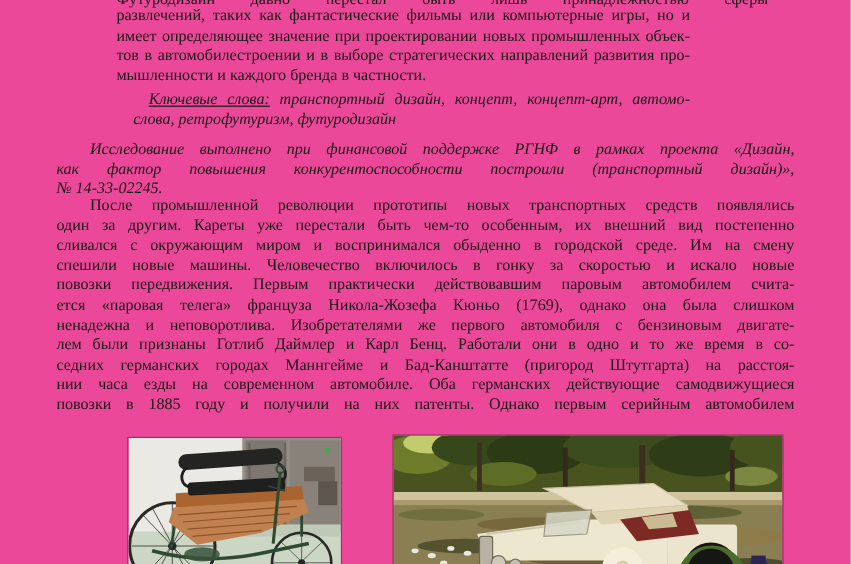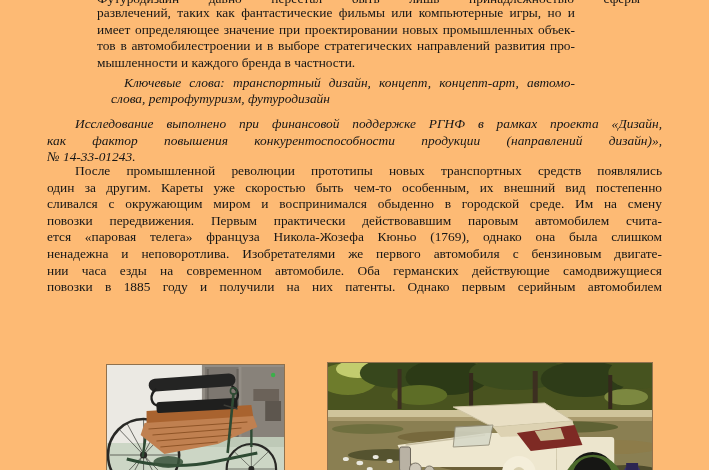--- a/index.html
+++ b/index.html
@@ -4,21 +4,21 @@
 <style>
   html, body {
     margin: 0; padding: 0;
     width: 709px; height: 470px;
     background: #ffffff;
   }
   .page {
     position: relative;
     width: 709px; height: 470px;
     overflow: hidden;
-    background: #fdba74;
+    background: #ec4899;
     font-family: "Liberation Serif", "DejaVu Serif", serif;
     color: #161616;
   }
   .ln {
     font-size: 13.4px;
     line-height: 16.6px;
     height: 16.6px;
     overflow: hidden;
     text-align: justify;
     text-align-last: justify;
@@ -31,21 +31,21 @@
   #clipline {
     position: absolute; left: 97px; top: -9.5px; width: 543px;
   }
   #abstract {
     position: absolute; left: 97px; top: 5px; width: 478px;
   }
   #keywords {
     position: absolute; left: 111px; top: 74.5px; width: 464px;
     font-style: italic;
   }
-  #keywords .kw-label { }
+  #keywords .kw-label { text-decoration: underline; }
   #funding {
     position: absolute; left: 47px; top: 116px; width: 615px; font-style: italic;
   }
   #bodytext {
     position: absolute; left: 47px; top: 163px; width: 615px;
   }
 
   .figure {
     position: absolute;
     border: 1px solid rgba(55, 52, 45, 0.55);
@@ -70,31 +70,34 @@
     <div class="ln last">мышленности и каждого бренда в частности.</div>
   </div>
 
   <div id="keywords">
     <div class="ln indent13"><span class="kw-label">Ключевые слова:</span><span> транспортный дизайн, концепт, концепт-арт, автомо-</span></div>
     <div class="ln last">слова, ретрофутуризм, футуродизайн</div>
   </div>
 
   <div id="funding">
     <div class="ln indent28">Исследование выполнено при финансовой поддержке РГНФ в рамках проекта «Дизайн,</div>
-    <div class="ln">как фактор повышения конкурентоспособности продукции (направлений дизайн)»,</div>
-    <div class="ln last">№ 14-33-01243.</div>
+    <div class="ln">как фактор повышения конкурентоспособности построили (транспортный дизайн)»,</div>
+    <div class="ln last">№ 14-33-02245.</div>
   </div>
 
   <div id="bodytext">
     <div class="ln indent28">После промышленной революции прототипы новых транспортных средств появлялись</div>
-    <div class="ln">один за другим. Кареты уже скоростью быть чем-то особенным, их внешний вид постепенно</div>
+    <div class="ln">один за другим. Кареты уже перестали быть чем-то особенным, их внешний вид постепенно</div>
     <div class="ln">сливался с окружающим миром и воспринимался обыденно в городской среде. Им на смену</div>
+    <div class="ln">спешили новые машины. Человечество включилось в гонку за скоростью и искало новые</div>
     <div class="ln">повозки передвижения. Первым практически действовавшим паровым автомобилем счита-</div>
     <div class="ln">ется «паровая телега» француза Никола-Жозефа Кюньо (1769), однако она была слишком</div>
     <div class="ln">ненадежна и неповоротлива. Изобретателями же первого автомобиля с бензиновым двигате-</div>
+    <div class="ln">лем были признаны Готлиб Даймлер и Карл Бенц. Работали они в одно и то же время в со-</div>
+    <div class="ln">седних германских городах Маннгейме и Бад-Канштатте (пригород Штутгарта) на расстоя-</div>
     <div class="ln">нии часа езды на современном автомобиле. Оба германских действующие самодвижущиеся</div>
     <div class="ln">повозки в 1885 году и получили на них патенты. Однако первым серийным автомобилем</div>
   </div>
 
   <div id="fig-left" class="figure">
     <svg viewBox="0 0 179 120" preserveAspectRatio="none">
 
       <rect width="179" height="120" fill="#ebe9e3"></rect>
       <rect x="96" y="0" width="83" height="78" fill="#938d85"></rect>
       <rect x="99" y="2" width="34" height="73" fill="#7d7770"></rect>

